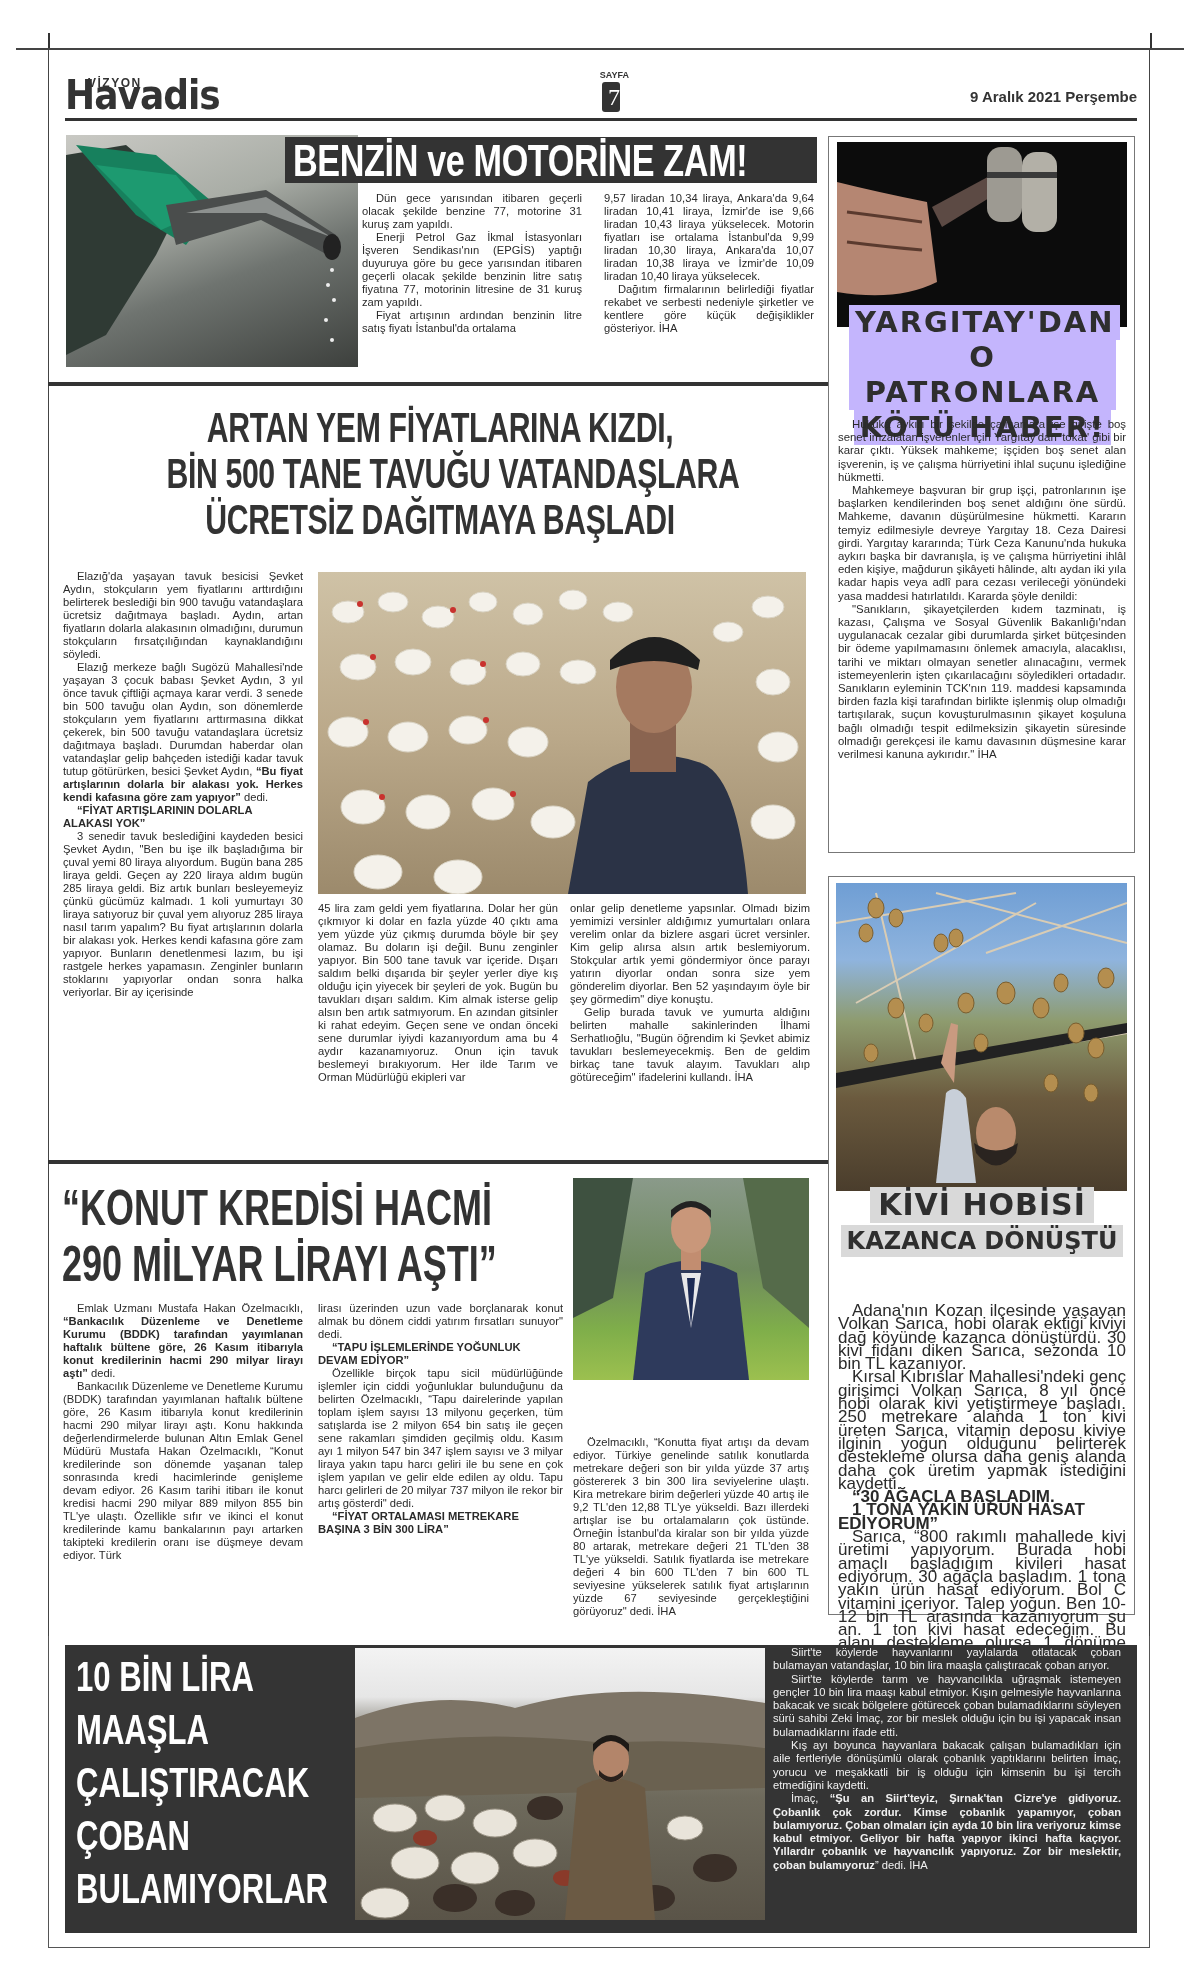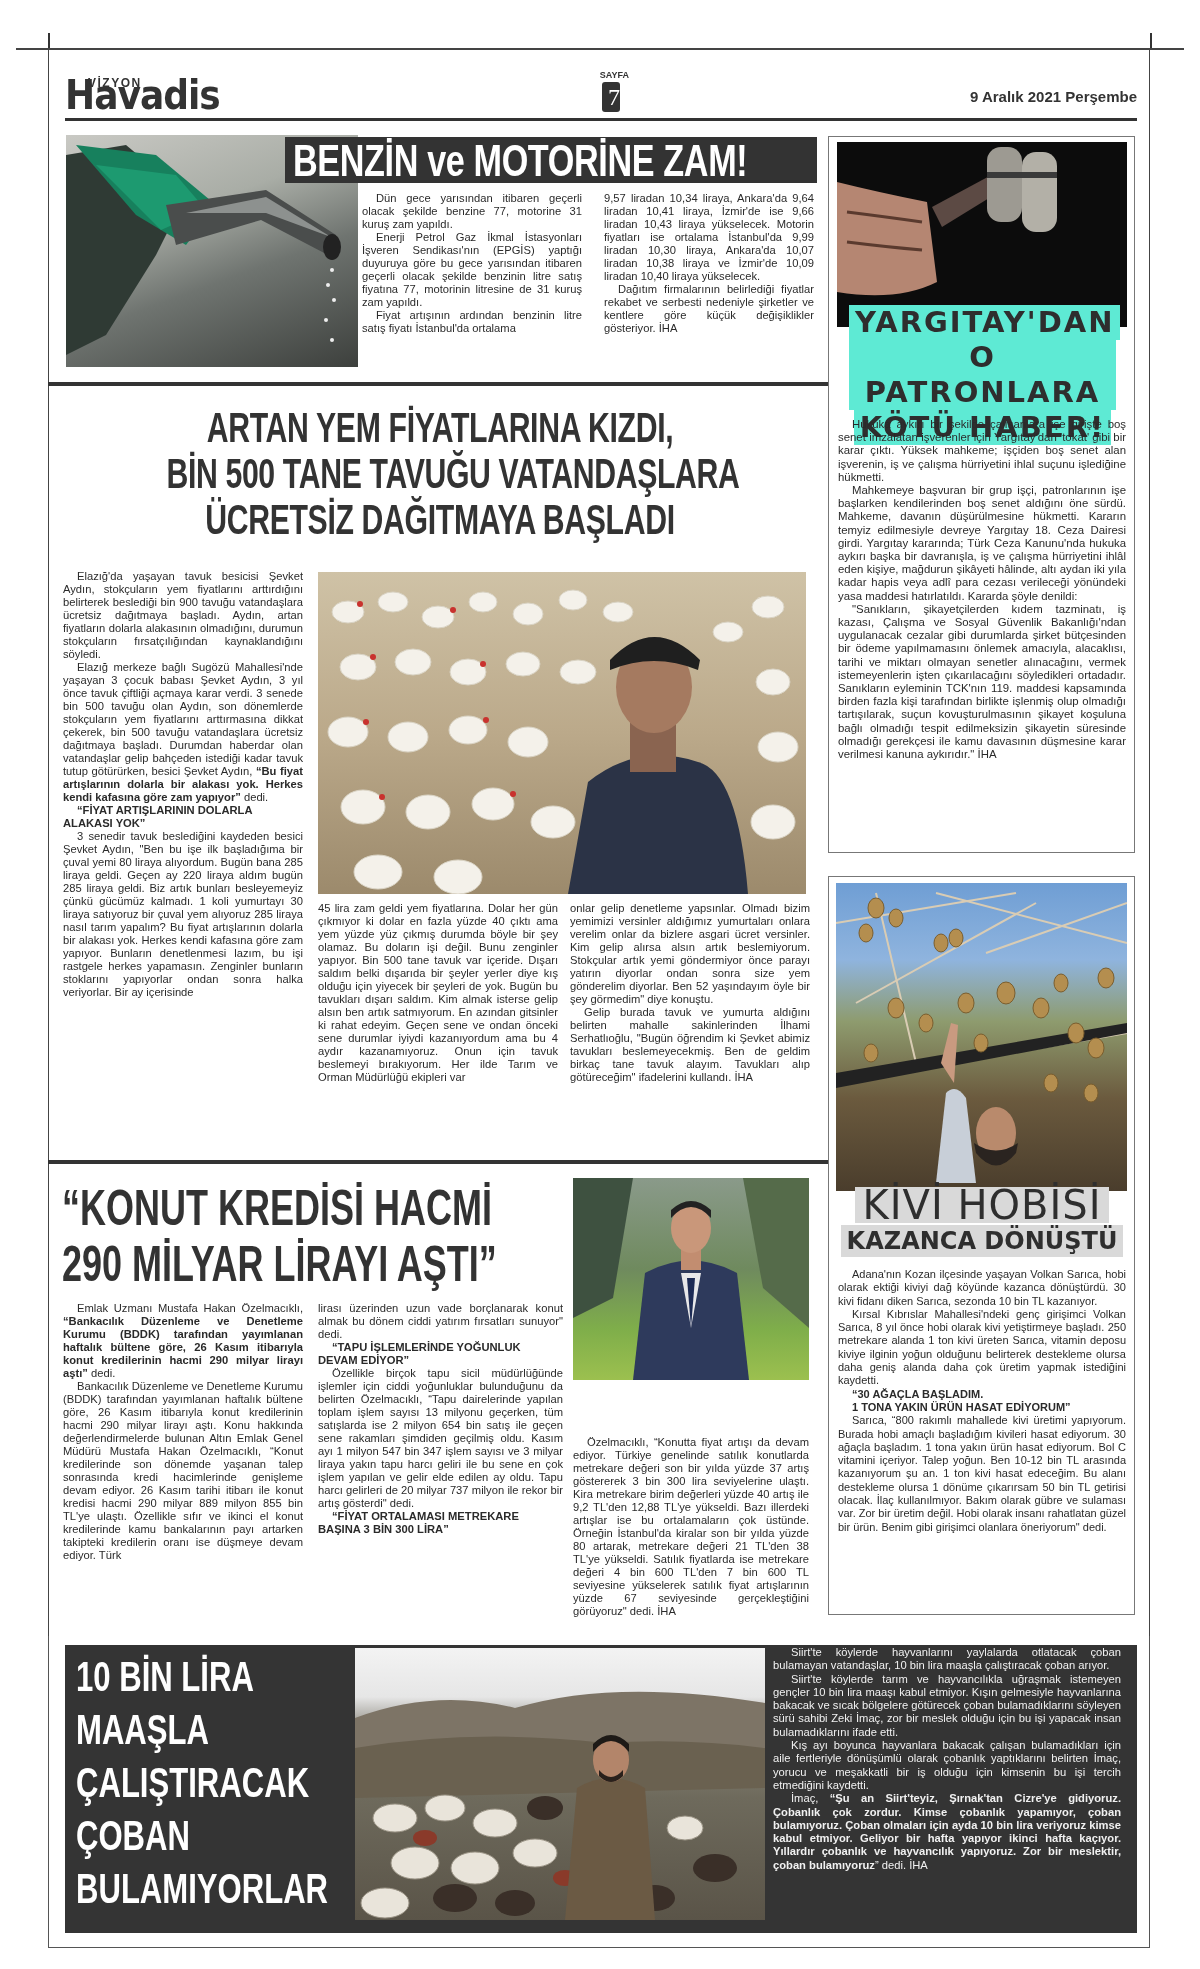--- a/index.html
+++ b/index.html
@@ -29,30 +29,30 @@
   .cols .sub { font-weight: bold; text-indent: 14px; text-align: left; }
 
   
   .s1-head { position: absolute; left: 285px; top: 137px; width: 532px; height: 46px; background: #333; color: #fff; overflow: hidden; }
   .s1-head span { position: absolute; left: 8px; top: 1px; font-size: 45px; line-height: 45px; font-weight: bold; transform: scaleX(0.76); transform-origin: left top; white-space: nowrap; letter-spacing: -0.5px; }
   .hline { position: absolute; background: #333; }
 
   
   .s2-box { position: absolute; left: 828px; top: 136px; width: 307px; height: 717px; border: 1.5px solid #777; }
   .s2-head { position: absolute; left: 849px; top: 305px; width: 267px; text-align: center; }
-  .s2-head div { display: inline-block; background: #5eead4; color: #2e2e2e; font-family: "DejaVu Sans", sans-serif; font-weight: bold; font-size: 29px; line-height: 35px; padding: 0 6px; letter-spacing: 2px; }
+  .s2-head div { display: inline-block; background: #c4b5fd; color: #2e2e2e; font-family: "DejaVu Sans", sans-serif; font-weight: bold; font-size: 29px; line-height: 35px; padding: 0 6px; letter-spacing: 2px; }
 
   
   .s3-head { position: absolute; left: 60px; top: 405px; width: 760px; text-align: center; color: #333; }
   .s3-head div { font-family: "Liberation Sans", sans-serif; font-weight: bold; font-size: 42px; line-height: 46px; transform: scaleX(0.72); white-space: nowrap; letter-spacing: -0.5px; }
 
   
   .s4-box { position: absolute; left: 828px; top: 876px; width: 307px; height: 739px; border: 1.5px solid #777; }
   .s4-head { position: absolute; left: 838px; top: 1187px; width: 288px; text-align: center; }
-  .s4-head .l1 { display: inline-block; background: #d9d9d9; font-family: "DejaVu Sans", sans-serif; font-weight: normal; font-size: 40px; line-height: 36px; color: #2e2e2e; padding: 0 8px; letter-spacing: 1px; }
+  .s4-head .l1 { display: inline-block; background: #d9d9d9; font-family: "DejaVu Sans", sans-serif; font-weight: bold; font-size: 30px; line-height: 36px; color: #2e2e2e; padding: 0 8px; letter-spacing: 1px; }
   .s4-head .l2 { display: inline-block; background: #d9d9d9; font-family: "DejaVu Sans", sans-serif; font-weight: bold; font-size: 24px; line-height: 32px; color: #2e2e2e; padding: 0 6px; margin-top: 2px; }
 
   
   .s5-head { position: absolute; left: 62px; top: 1180px; width: 520px; color: #333; }
   .s5-head div { font-family: "Liberation Sans", sans-serif; font-weight: bold; font-size: 50px; line-height: 56px; transform: scaleX(0.72); transform-origin: left top; white-space: nowrap; }
   .s6-dark { position: absolute; left: 65px; top: 1645px; width: 1072px; height: 288px; background: #343434; }
   .s6-head { position: absolute; left: 76px; top: 1650px; color: #fff; }
   .s6-head div { font-family: "Liberation Sans", sans-serif; font-weight: bold; font-size: 42px; line-height: 53px; transform: scaleX(0.74); transform-origin: left top; white-space: nowrap; }
   .s6-text { position: absolute; left: 773px; top: 1646px; width: 348px; font-size: 11.2px; line-height: 13.3px; color: #f1f1f1; text-align: justify; }
   .s6-text p { text-indent: 18px; }
@@ -234,21 +234,21 @@
     <path d="M100 300 L110 210 Q120 200 130 215 L140 300 Z" fill="#c8cfd8"></path>
     <path d="M105 180 L115 140 L122 142 L118 200 Z" fill="#c99a80"></path>
     <ellipse cx="160" cy="250" rx="20" ry="26" fill="#b98a6c"></ellipse>
     <path d="M140 270 Q160 295 180 270 L182 260 Q160 275 138 260 Z" fill="#2a2420"></path>
   </svg>
 </div>
 <div class="s4-head">
   <div class="l1">KİVİ HOBİSİ</div><br>
   <div class="l2">KAZANCA DÖNÜŞTÜ</div>
 </div>
-<div class="cols" style="left:838px;top:1268px;width:288px;font-size:11px;line-height:13.3px;">
+<div class="cols" style="left:838px;top:1304px;width:288px;font-size:17px;line-height:13.3px;">
   <p>Adana'nın Kozan ilçesinde yaşayan Volkan Sarıca, hobi olarak ektiği kiviyi dağ köyünde kazanca dönüştürdü. 30 kivi fidanı diken Sarıca, sezonda 10 bin TL kazanıyor.</p>
   <p>Kırsal Kıbrıslar Mahallesi'ndeki genç girişimci Volkan Sarıca, 8 yıl önce hobi olarak kivi yetiştirmeye başladı. 250 metrekare alanda 1 ton kivi üreten Sarıca, vitamin deposu kiviye ilginin yoğun olduğunu belirterek destekleme olursa daha geniş alanda daha çok üretim yapmak istediğini kaydetti.</p>
   <div class="sub">“30 AĞAÇLA BAŞLADIM.</div>
   <div class="sub">1 TONA YAKIN ÜRÜN HASAT EDİYORUM”</div>
   <p>Sarıca, “800 rakımlı mahallede kivi üretimi yapıyorum. Burada hobi amaçlı başladığım kivileri hasat ediyorum. 30 ağaçla başladım. 1 tona yakın ürün hasat ediyorum. Bol C vitamini içeriyor. Talep yoğun. Ben 10-12  bin TL arasında kazanıyorum şu an. 1 ton kivi hasat edeceğim. Bu alanı destekleme olursa 1 dönüme çıkarırsam 50 bin TL getirisi olacak. İlaç kullanılmıyor. Bakım olarak gübre ve sulaması var. Zor bir üretim değil. Hobi olarak insanı rahatlatan güzel bir ürün. Benim gibi girişimci olanlara öneriyorum" dedi.</p>
 </div>
 
 <div class="s5-head">
   <div>“KONUT KREDİSİ HACMİ</div>
   <div>290 MİLYAR LİRAYI AŞTI”</div>

